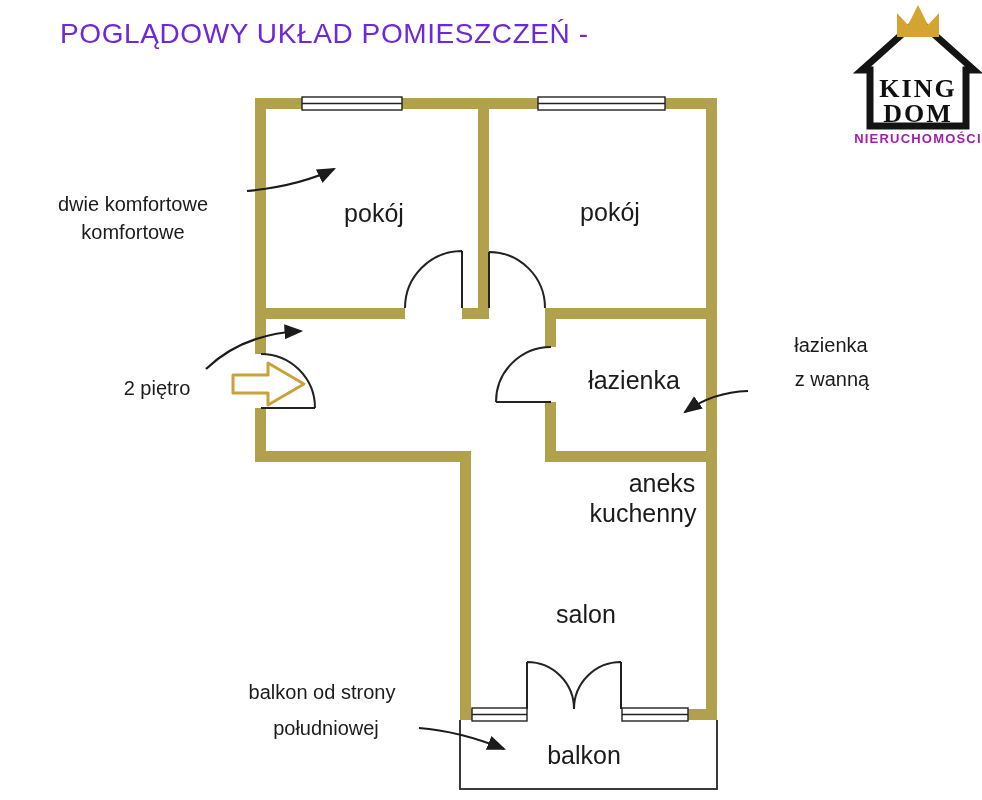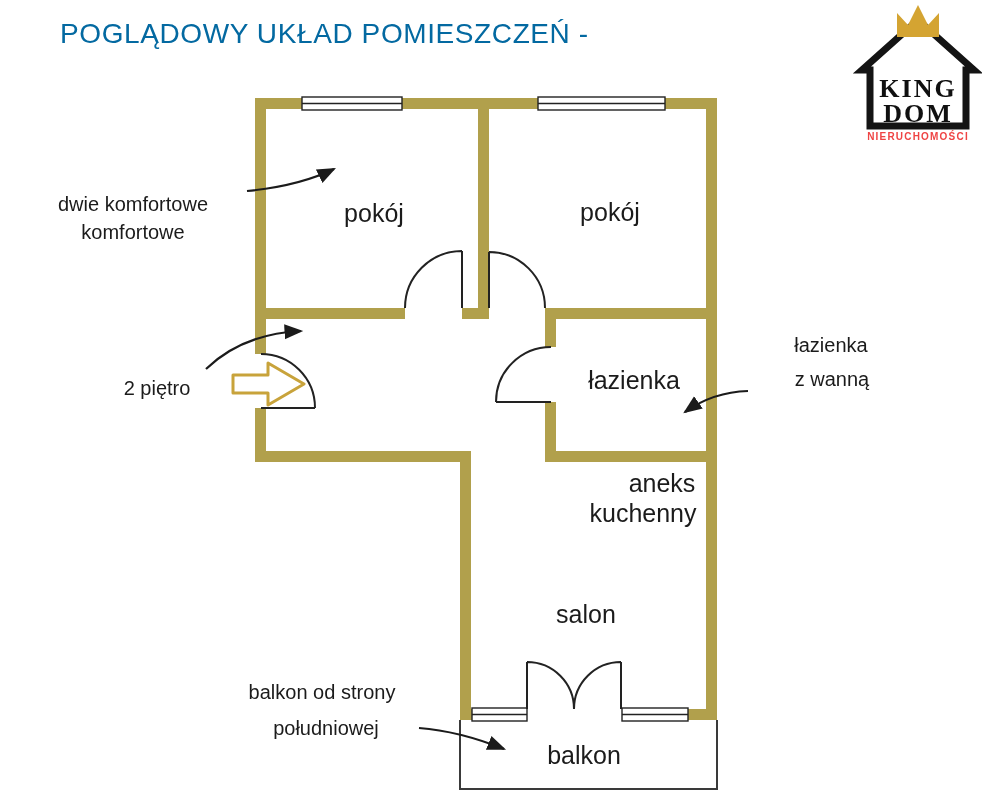--- a/index.html
+++ b/index.html
@@ -1,23 +1,23 @@
 <!DOCTYPE html>
 <html><head>
 <meta charset="utf-8">
 <style>
   html,body{margin:0;padding:0;background:#ffffff;}
   .stage{position:relative;width:982px;height:800px;background:#ffffff;font-family:"Liberation Sans",sans-serif;overflow:hidden;}
   .plan-svg{position:absolute;left:0;top:0;}
   .txt{position:absolute;transform:translate(-50%,-50%);white-space:nowrap;color:#1b1b1b;}
   .room{font-size:25px;}
   .ann{font-size:20px;}
-  .title-line{position:absolute;left:60px;white-space:nowrap;color:#0369a1;font-size:28px;letter-spacing:0.6px;}
+  .title-line{position:absolute;left:60px;white-space:nowrap;color:#6d28d9;font-size:28px;letter-spacing:0.6px;}
   .brand{position:absolute;transform:translateX(-50%);font-family:"Liberation Serif",serif;font-weight:700;color:#101010;letter-spacing:2px;font-size:26px;line-height:1;}
-  .tagline{position:absolute;transform:translateX(-50%);font-size:10px;font-weight:700;letter-spacing:1.2px;color:#ef4444;}
+  .tagline{position:absolute;transform:translateX(-50%);font-size:13px;font-weight:700;letter-spacing:1.2px;color:#a21caf;}
 </style>
 </head>
 <body>
 
 <div class="stage">
 
   <svg class="plan-svg" width="982" height="800" viewBox="0 0 982 800">
     <defs>
       <marker id="ah" markerWidth="10" markerHeight="9" refX="7.5" refY="4" orient="auto">
         <path d="M0,0.6 L8.5,4 L0,7.4 Z" fill="#1b1b1b"></path>

